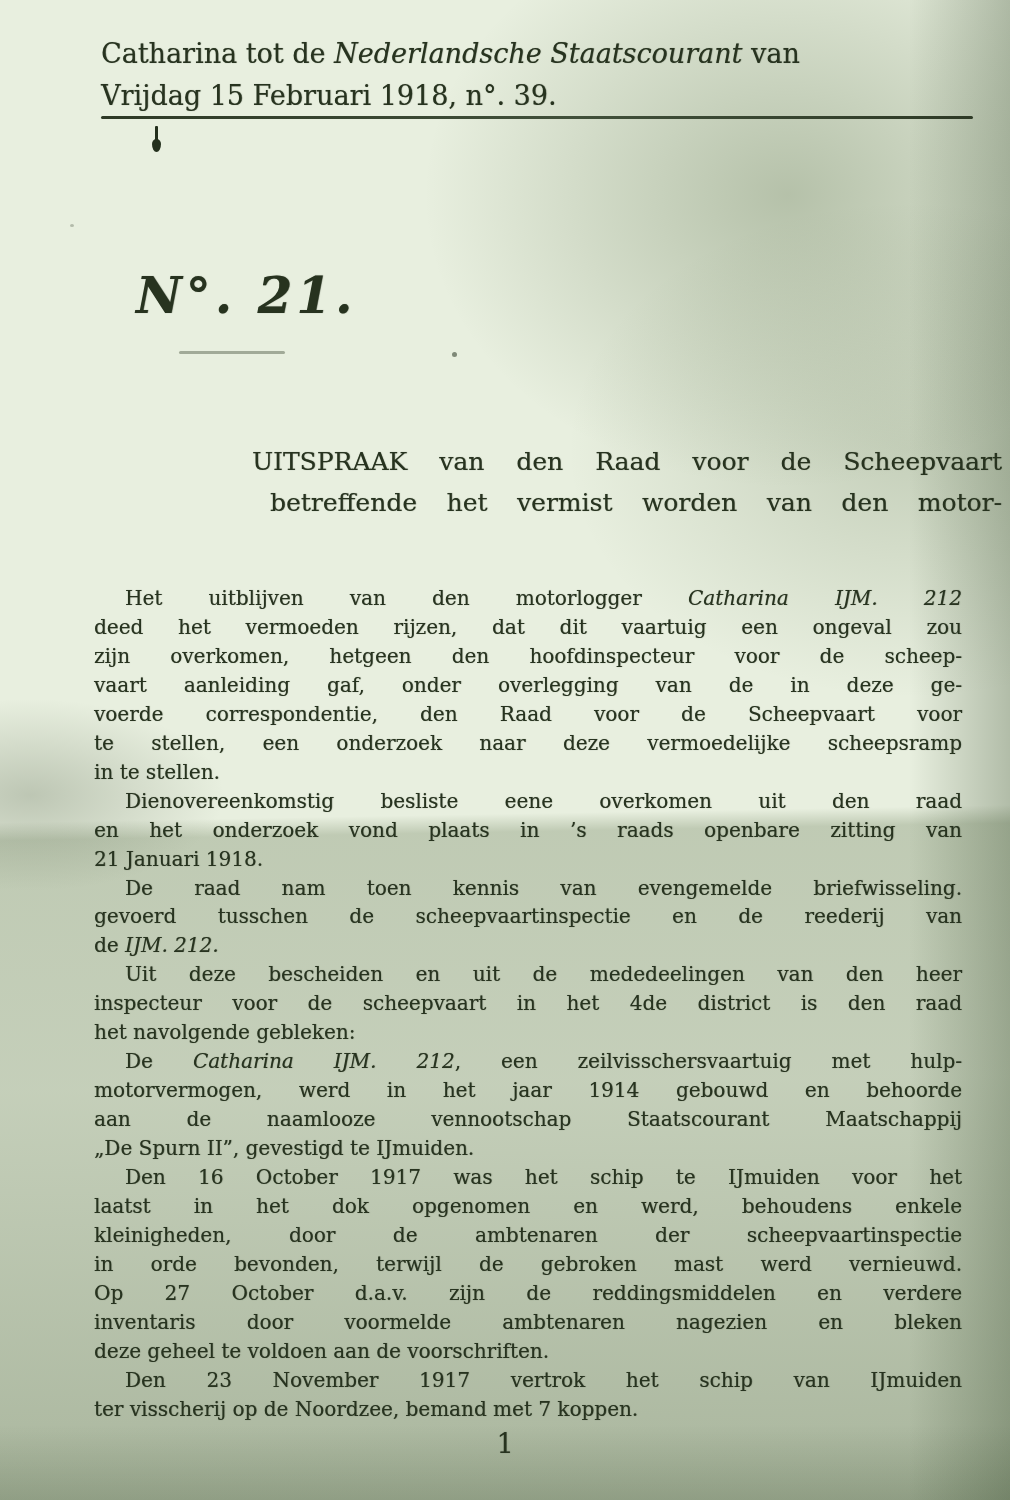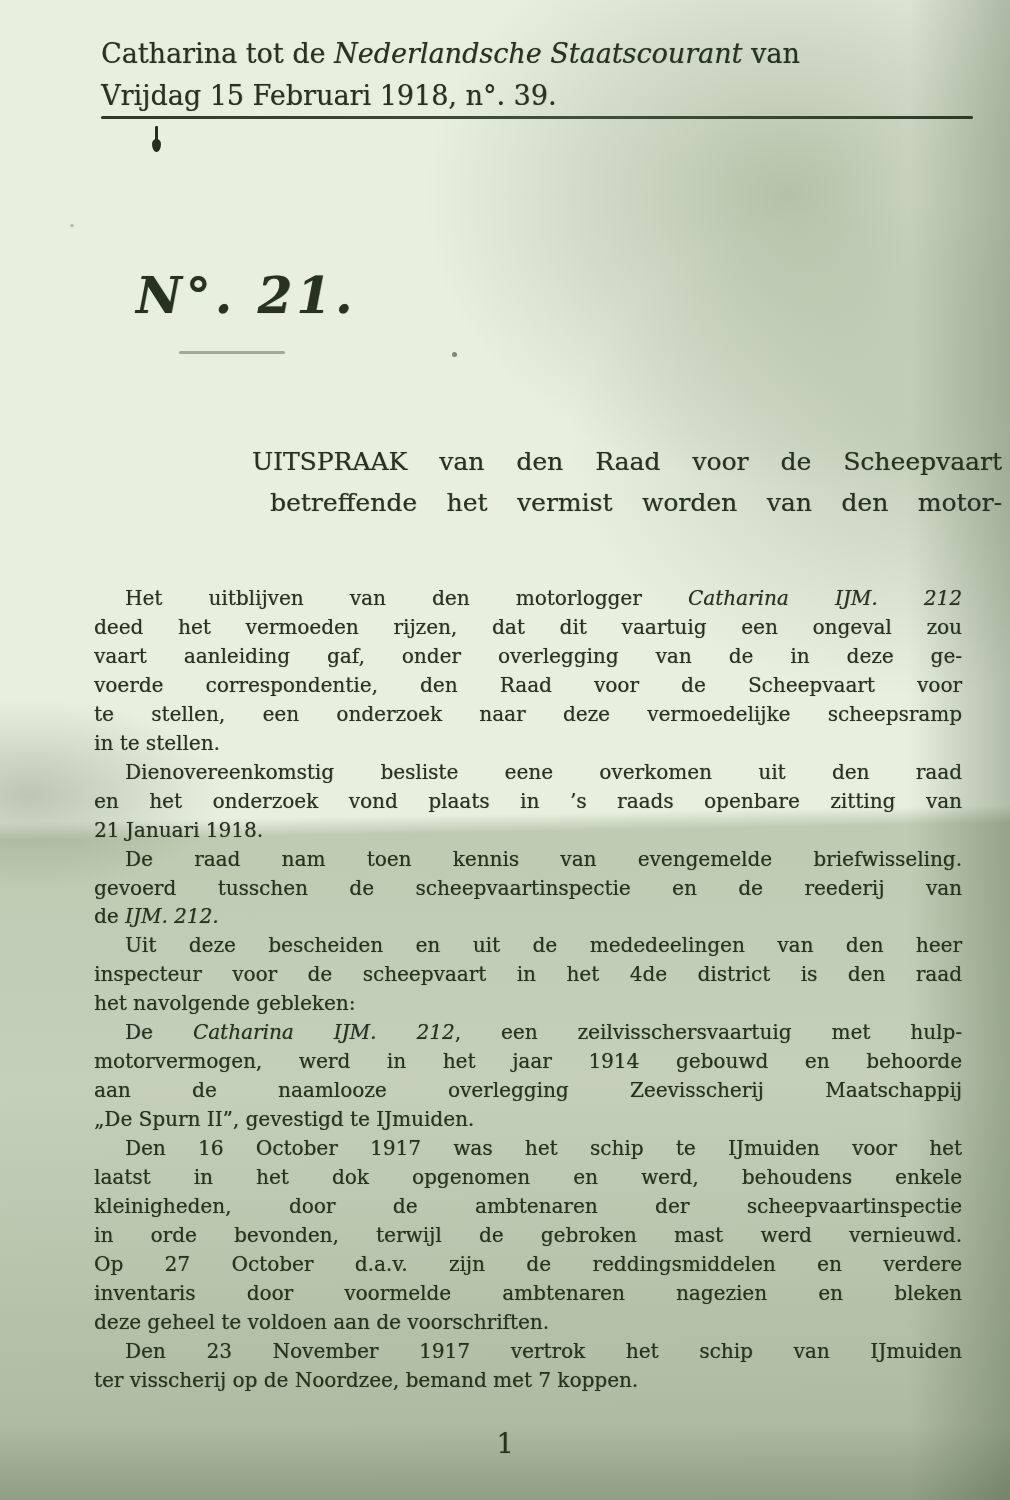--- a/index.html
+++ b/index.html
@@ -62,20 +62,21 @@
   <div class="issue">N°. 21.</div>
   <div class="issue-underline"></div>
   <div class="heading">
       <div class="line"><span>UITSPRAAK van den Raad voor de Scheepvaart</span></div>
       <div class="line"><span>betreffende het vermist worden van den motor-</span></div>
     </div>
   <div class="body-text">
       <div class="para">
         <div class="line ind"><span>Het uitblijven van den motorlogger </span><span class="it">Catharina IJM. 212</span></div>
         <div class="line"><span>deed het vermoeden rijzen, dat dit vaartuig een ongeval zou</span></div>
+        <div class="line"><span>zijn overkomen, hetgeen den hoofdinspecteur voor de scheep-</span></div>
         <div class="line"><span>vaart aanleiding gaf, onder overlegging van de in deze ge-</span></div>
         <div class="line"><span>voerde correspondentie, den Raad voor de Scheepvaart voor</span></div>
         <div class="line"><span>te stellen, een onderzoek naar deze vermoedelijke scheepsramp</span></div>
         <div class="line nj"><span>in te stellen.</span></div>
       </div>
       <div class="para">
         <div class="line ind"><span>Dienovereenkomstig besliste eene overkomen uit den raad</span></div>
         <div class="line"><span>en het onderzoek vond plaats in ’s raads openbare zitting van</span></div>
         <div class="line nj"><span>21 Januari 1918.</span></div>
       </div>
@@ -85,21 +86,21 @@
         <div class="line nj"><span>de </span><span class="it">IJM. 212.</span></div>
       </div>
       <div class="para">
         <div class="line ind"><span>Uit deze bescheiden en uit de mededeelingen van den heer</span></div>
         <div class="line"><span>inspecteur voor de scheepvaart in het 4de district is den raad</span></div>
         <div class="line nj"><span>het navolgende gebleken:</span></div>
       </div>
       <div class="para">
         <div class="line ind"><span>De </span><span class="it">Catharina IJM. 212</span><span>, een zeilvisschersvaartuig met hulp-</span></div>
         <div class="line"><span>motorvermogen, werd in het jaar 1914 gebouwd en behoorde</span></div>
-        <div class="line"><span>aan de naamlooze overlegging Zeevisscherij Maatschappij</span></div>
+        <div class="line"><span>aan de naamlooze vennootschap Staatscourant Maatschappij</span></div>
         <div class="line nj"><span>„De Spurn II”, gevestigd te IJmuiden.</span></div>
       </div>
       <div class="para">
         <div class="line ind"><span>Den 16 October 1917 was het schip te IJmuiden voor het</span></div>
         <div class="line"><span>laatst in het dok opgenomen en werd, behoudens enkele</span></div>
         <div class="line"><span>kleinigheden, door de ambtenaren der scheepvaartinspectie</span></div>
         <div class="line"><span>in orde bevonden, terwijl de gebroken mast werd vernieuwd.</span></div>
         <div class="line"><span>Op 27 October d.a.v. zijn de reddingsmiddelen en verdere</span></div>
         <div class="line"><span>inventaris door voormelde ambtenaren nagezien en bleken</span></div>
         <div class="line nj"><span>deze geheel te voldoen aan de voorschriften.</span></div>

